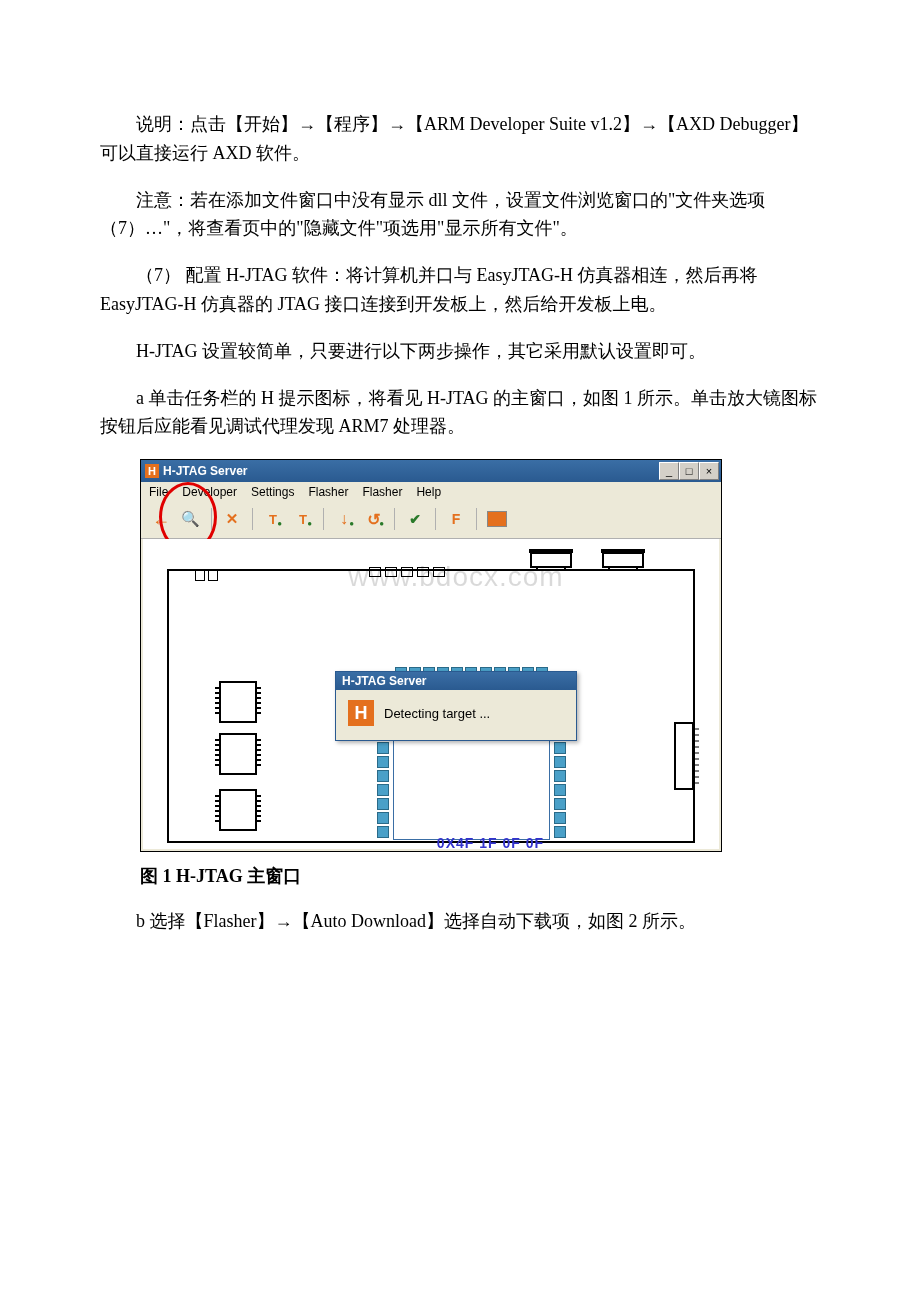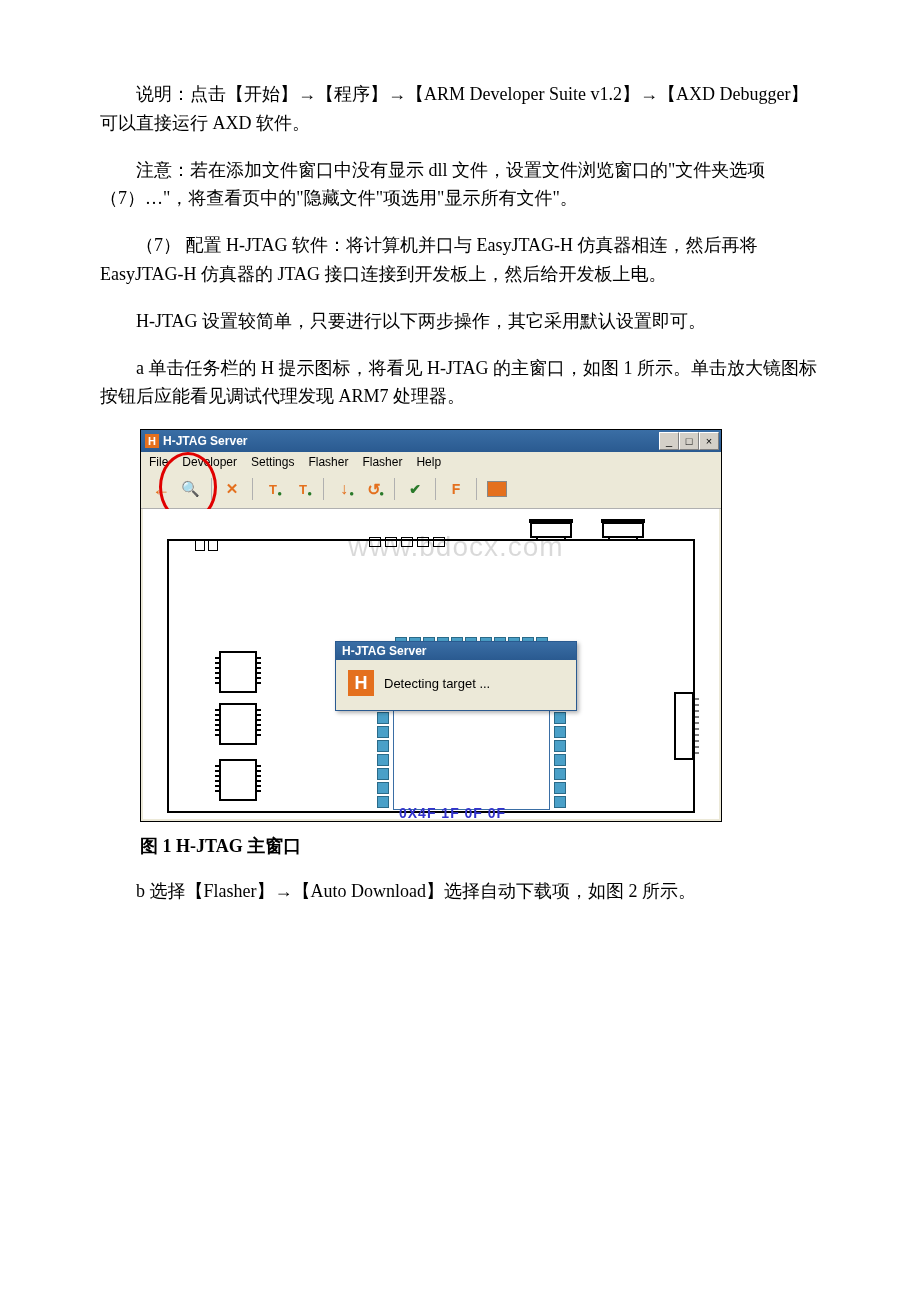--- a/index.html
+++ b/index.html
@@ -5,21 +5,21 @@
   body {
     margin: 0;
     padding: 0;
     background: #fff;
     font-family: "SimSun", "Times New Roman", serif;
     font-size: 18px;
     color: #000;
     width: 920px;
   }
   .page {
-    padding: 80px 95px 60px 100px;
+    padding: 110px 95px 60px 100px;
   }
   p {
     margin: 0 0 18px 0;
     line-height: 1.6;
     text-align: left;
   }
   .indent { text-indent: 2em; }
 
   
   .shot {
@@ -138,21 +138,21 @@
     border:1px solid #3a6ea5;
   }
   .cpu-pins { position:absolute; display:flex; justify-content:space-between; }
   .cpu-pins.horiz { left:26px; right:26px; height:12px; }
   .cpu-pins.vert  { top:26px; bottom:26px; width:12px; flex-direction:column; }
   .cpu-pin { width:10px; height:10px; background:#4aa0c8; border:1px solid #2a6a88; }
   .cpu-pin.side { width:10px; height:10px; }
 
   .cpu-text {
     position:absolute; left:30px; right:30px; top:176px;
-    text-align:left;
+    text-align:right;
     font-family: Tahoma, Arial, sans-serif;
     font-weight: bold;
     color:#3333cc;
     font-size:14px;
     letter-spacing:1px;
   }
 
   
   .detect-box {
     position:absolute; left:192px; top:132px; width:240px;

